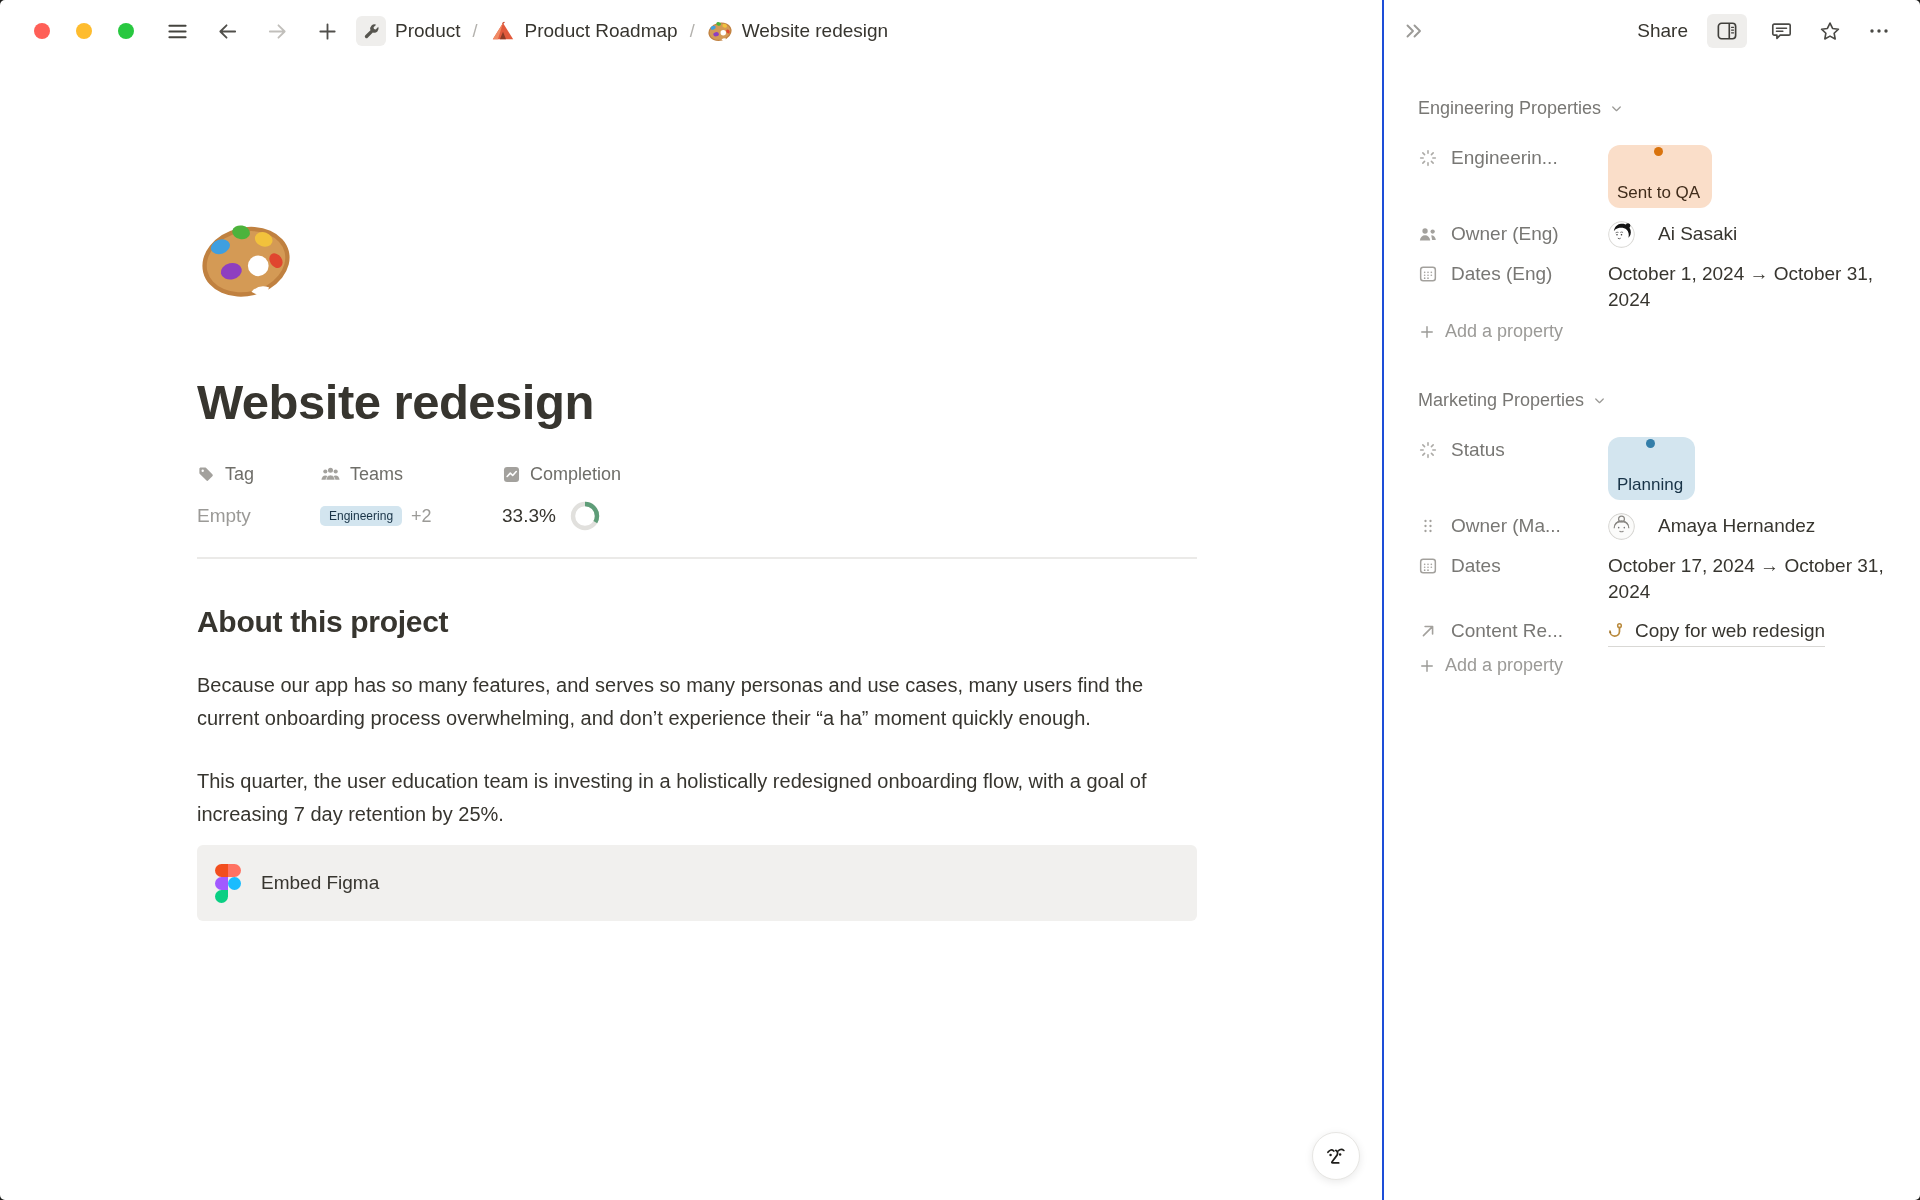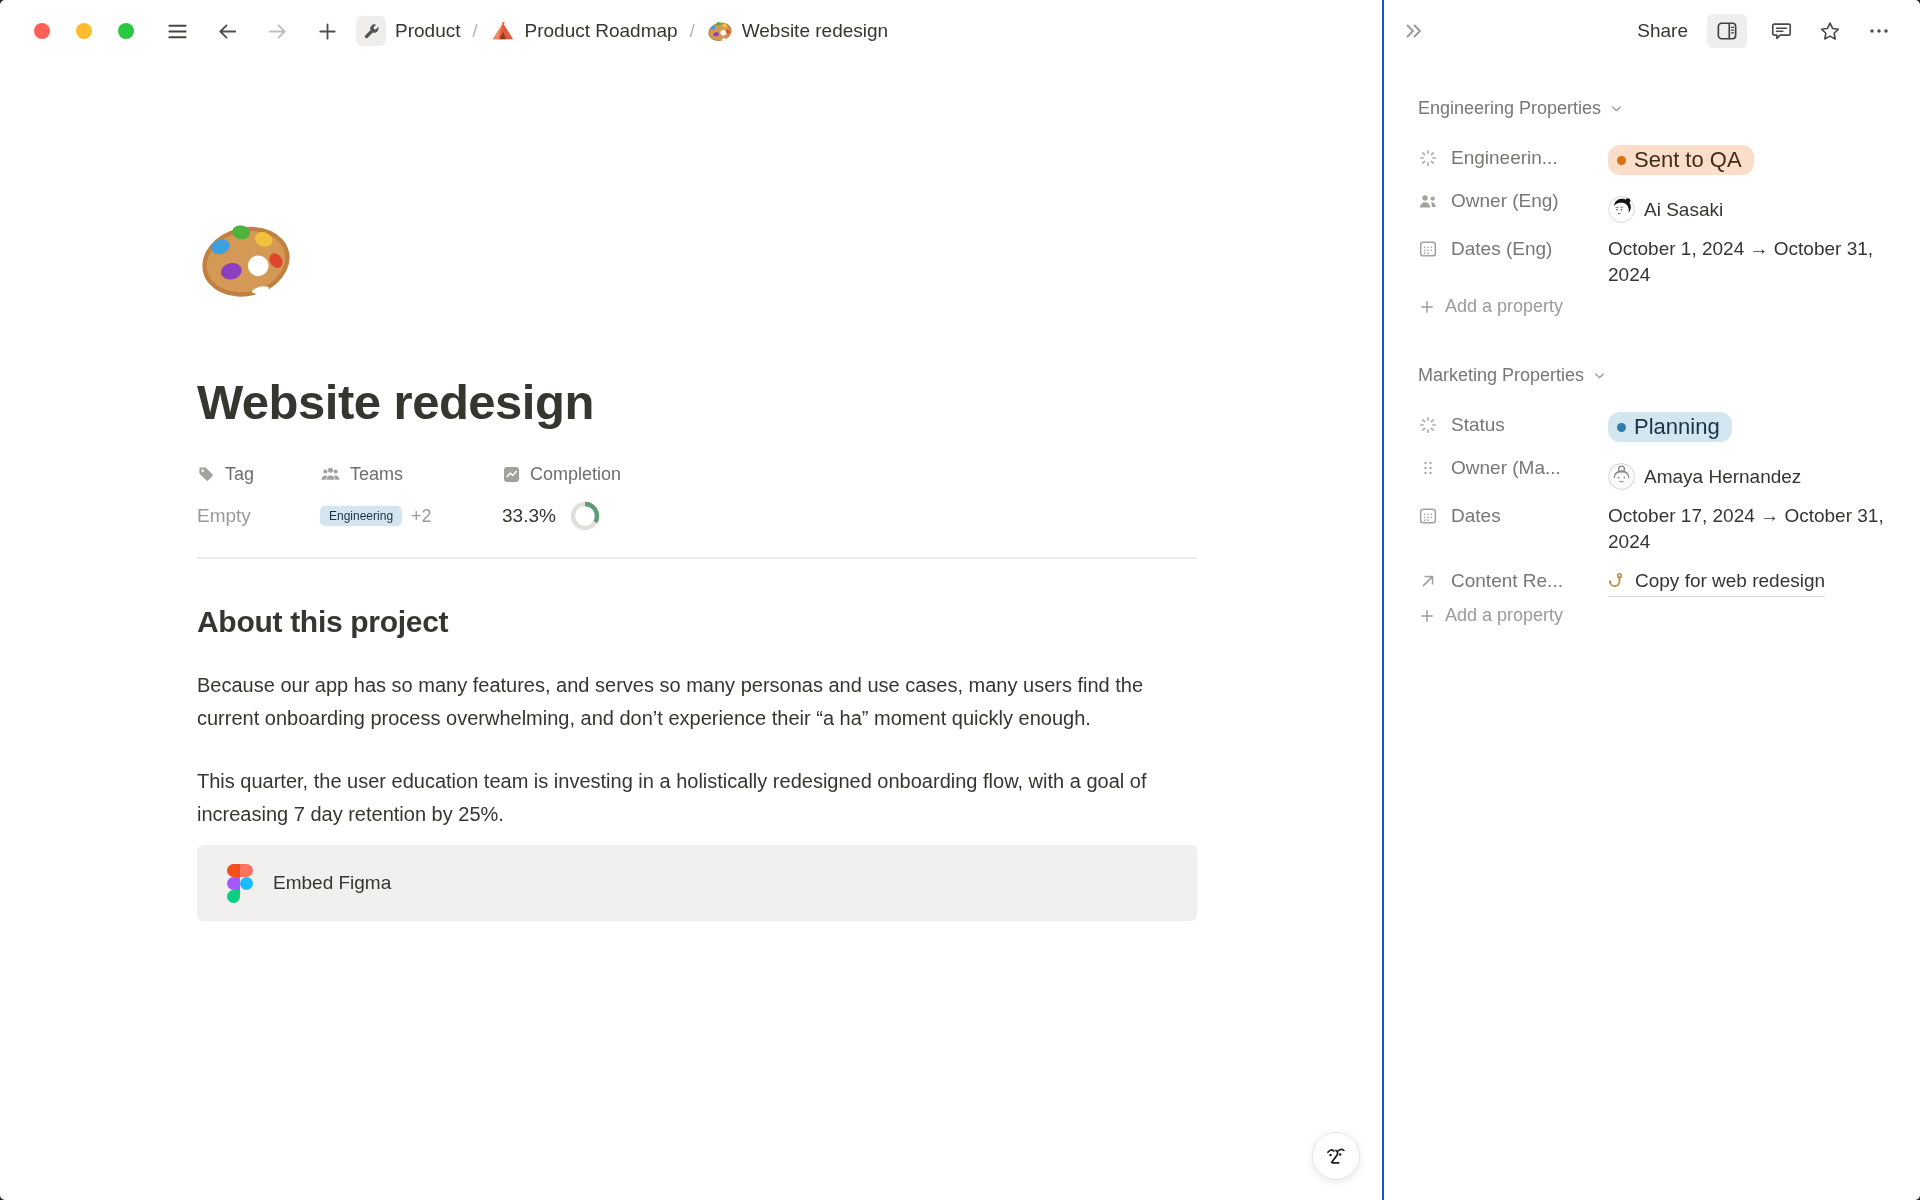--- a/index.html
+++ b/index.html
@@ -33,44 +33,44 @@
   .pct { font-weight:500; margin-right:14px; }
   .divider { height:1px; background:#ebeae8; margin-top:26px; }
   .comment-row { display:flex; align-items:center; gap:14px; height:70px; cursor:text; }
   .avatar { border-radius:50%; flex:none; }
   .placeholder { color:#9b9a97; font-size:19px; }
   h2.section-h { font-size:30px; font-weight:700; color:#37352f; letter-spacing:-0.3px; }
   .about-h { margin-top:46px; }
   .journey-h { margin-top:44px; }
   .para { margin-top:30px; font-size:20px; line-height:33px; color:#37352f; }
   .embed { margin-top:14px; height:76px; background:#f1f0ee; border-radius:6px;
-           display:flex; align-items:center; gap:20px; padding-left:30px; cursor:pointer; }
+           display:flex; align-items:center; gap:20px; padding-left:18px; cursor:pointer; }
   .embed-label { font-size:19px; color:#37352f; }
   .ai-fab { position:absolute; right:22px; bottom:20px; width:48px; height:48px; border-radius:50%;
             background:#fff; border:1px solid #e7e6e3; box-shadow:0 2px 8px rgba(15,15,15,.09);
             display:flex; align-items:center; justify-content:center; cursor:pointer; }
   
   .panel { width:538px; border-left:2px solid #1d4ed8; display:flex; flex-direction:column; }
   .panel-top { height:62px; display:flex; align-items:center; gap:19px; padding:0 26px 0 18px; flex:none; }
   .collapse { margin-right:auto; display:flex; align-items:center; cursor:pointer; }
   .share { font-size:19px; color:#37352f; cursor:pointer; }
   .iconbtn { display:flex; align-items:center; justify-content:center; width:40px; height:34px; border-radius:6px; cursor:pointer; color:#504f4b; }
   .iconbtn.active { background:#efeeec; }
   .panel-body { padding:0 28px 0 34px; }
   .sect-h { display:flex; align-items:center; gap:8px; font-size:18px; color:#787774; cursor:pointer; }
   .sect-h.first { margin-top:36px; }
   .sect-h.second { margin-top:48px; }
   .prow { display:grid; grid-template-columns:24px 148px 1fr; column-gap:9px; align-items:start; padding:13px 0 0 0; cursor:pointer; }
   .prow.first { padding-top:26px; }
   .picon { color:#a3a19d; display:flex; align-items:center; height:26px; }
   .plabel { font-size:19px; color:#787774; line-height:26px; white-space:nowrap; overflow:hidden; }
   .pvalue { font-size:19px; color:#37352f; line-height:26px; display:flex; align-items:flex-start; }
-  .badge { display:inline-flex; align-items:center; gap:8px; border-radius:12px; padding:2px 12px 2px 9px; font-size:22px; }
+  .badge { display:inline-flex; align-items:center; gap:24px; border-radius:12px; padding:2px 12px 2px 9px; font-size:17px;flex-direction:column; }
   .badge .dot { width:9px; height:9px; border-radius:50%; }
-  .person { display:flex; align-items:center; gap:9px;margin-top:8px; }
+  .person { display:flex; align-items:flex-start; gap:23px; }
   .link-val { display:flex; align-items:center; gap:8px; border-bottom:1px solid #d9d8d5; padding-bottom:2px; cursor:pointer; }
   .add-prop { display:flex; align-items:center; gap:9px; color:#9b9a97; font-size:18px; margin-top:8px; cursor:pointer; }
   .datewrap { max-width:300px; }
 </style>
 </head>
 <body>
 
 <svg width="0" height="0" style="position:absolute">
   <defs>
     <symbol id="sym-palette" viewBox="0 0 36 36">

